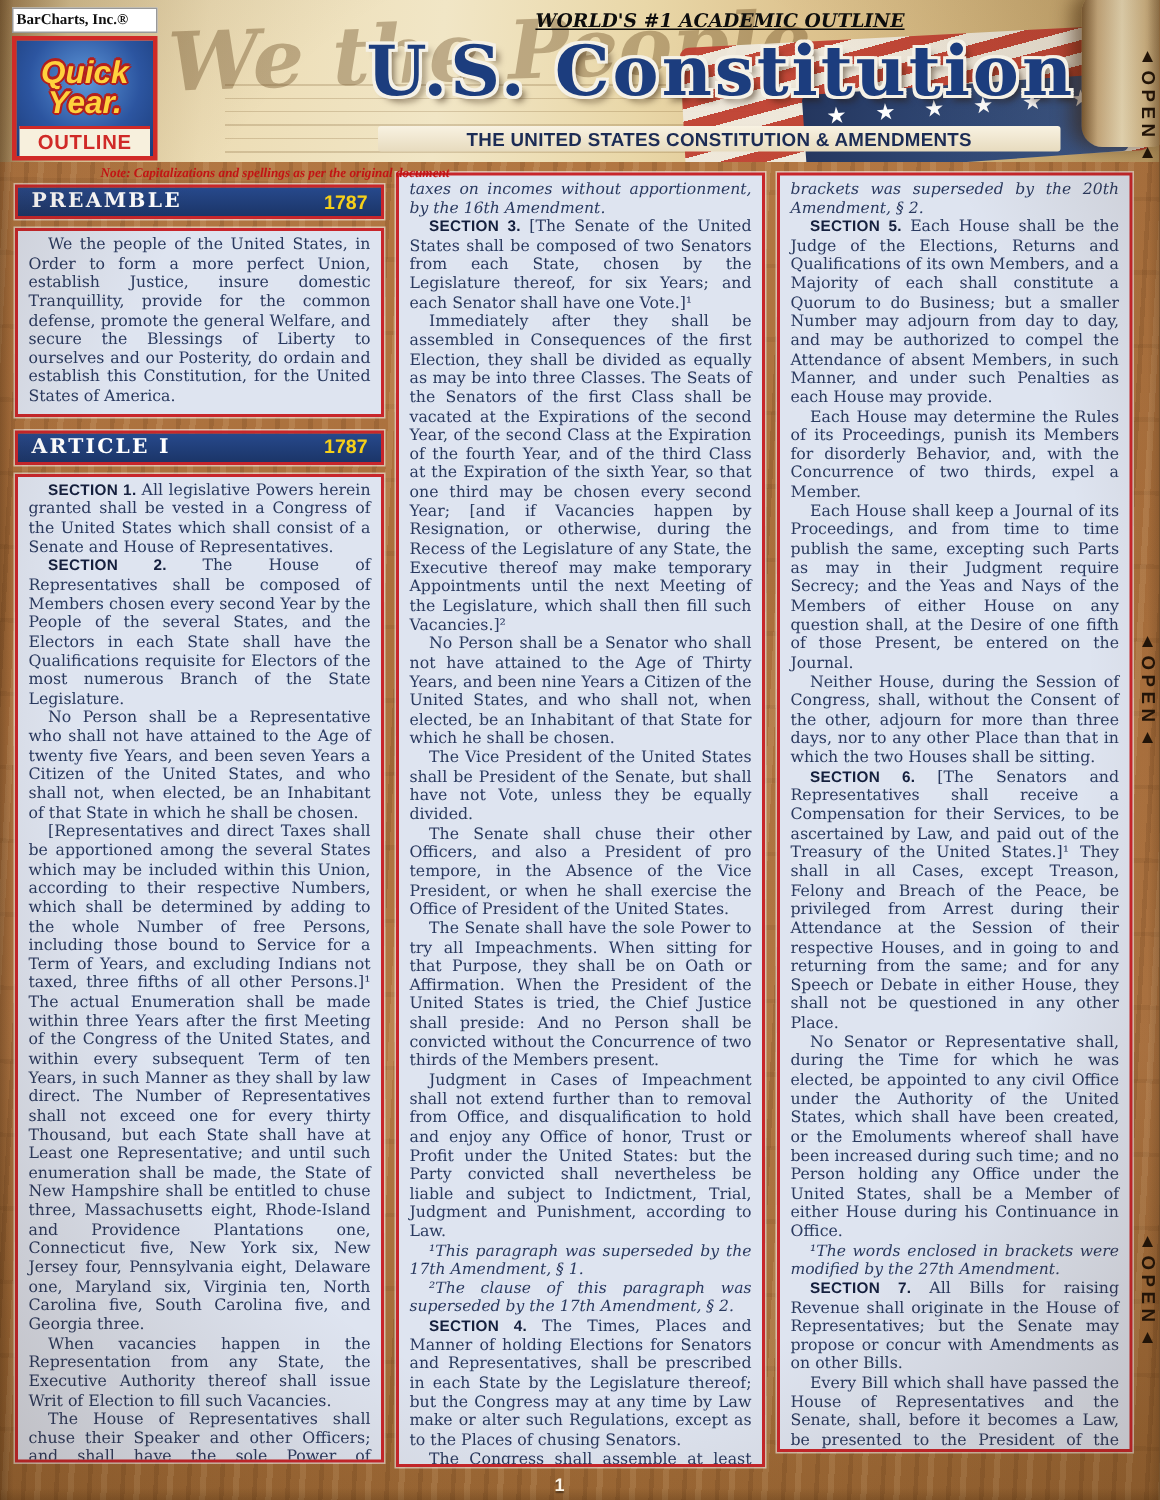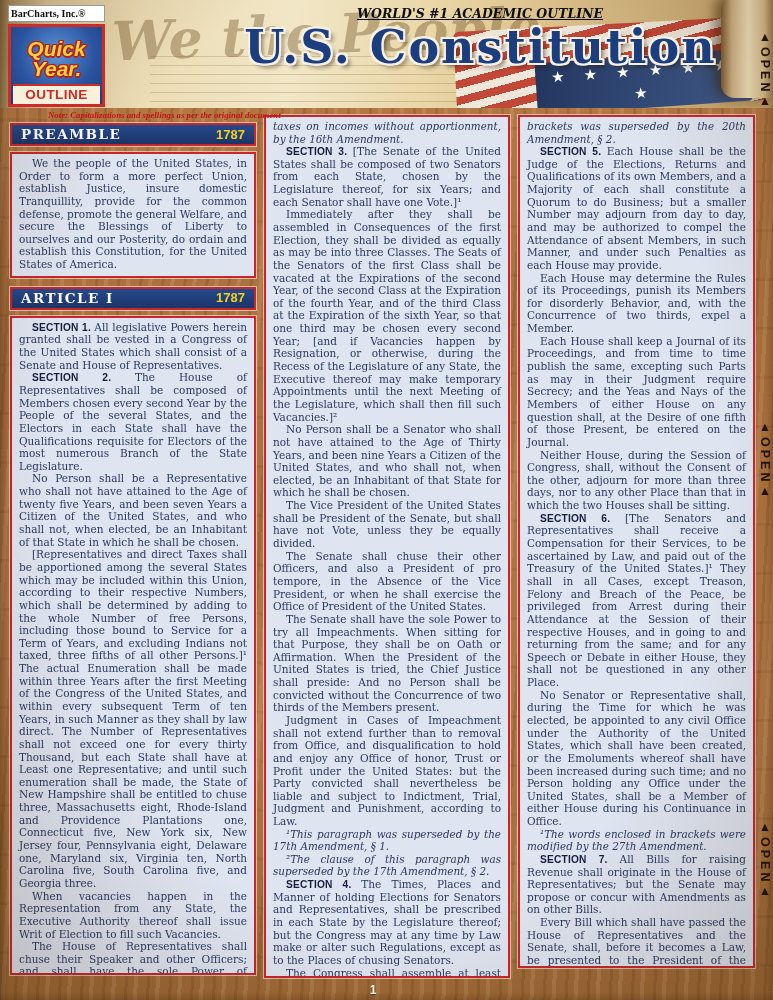--- a/index.html
+++ b/index.html
@@ -47,21 +47,21 @@
   .tagline{position:absolute;left:300px;top:6px;width:360px;text-align:center;z-index:5;
     font:italic 700 12.5px "DejaVu Serif",serif;color:#0d0d0d;text-decoration:underline;}
   .title{position:absolute;left:105px;top:20px;width:655px;text-align:center;z-index:5;
     font:800 46px "DejaVu Serif",serif;color:#1c3d7e;letter-spacing:2px;
     text-shadow:-2px -2px 0 #f5f1e6,2px -2px 0 #f5f1e6,-2px 2px 0 #f5f1e6,2px 2px 0 #f5f1e6,
       0 -2px 0 #f5f1e6,0 2px 0 #f5f1e6,-2px 0 0 #f5f1e6,2px 0 0 #f5f1e6,4px 4px 4px rgba(40,20,0,.5);margin-left:48px;}
   .subtitle{position:absolute;left:252px;top:84px;width:455px;height:17px;z-index:5;border-radius:2px;
     display:flex;align-items:center;justify-content:center;
     background:linear-gradient(180deg,#f8f2e2,#e7dbbe);
     font:700 12.5px "Liberation Sans",sans-serif;color:#1c2c55;letter-spacing:.2px;}
-  .note{position:absolute;left:48px;top:110px;z-index:5;
+  .note{position:absolute;left:67px;top:110px;z-index:5;
     font:italic 700 8.8px "Liberation Serif",serif;color:#c21414;}
   
   .col{position:absolute;display:flex;flex-direction:column;}
   #col0{left:10px;top:123px;width:246px;height:852px;}
   #col1{left:264px;top:115px;width:246px;height:863px;}
   #col2{left:518px;top:115px;width:237px;height:853px;}
   .bar{flex:0 0 auto;display:flex;justify-content:space-between;align-items:center;
     background:linear-gradient(180deg,#27498c,#1b3568);border:2px solid #c8262b;
     box-shadow:0 0 0 1px rgba(255,255,255,.55);padding:1px 9px 2px;margin-bottom:6px;}
   .panel-body + .bar{margin-top:9px;}
@@ -102,20 +102,21 @@
     <div class="publisher">BarCharts, Inc.®</div>
     <div class="logo-box">
       <div class="logo-line">Quick</div>
       <div class="logo-line">Year.</div>
       <div class="logo-academic">OUTLINE</div>
     </div>
   </div>
 
   <div class="tagline">WORLD'S #1 ACADEMIC OUTLINE</div>
   <div class="title">U.S. Constitution</div>
+  <div class="subtitle">THE UNITED STATES CONSTITUTION &amp; AMENDMENTS</div>
   <div class="note">Note: Capitalizations and spellings as per the original document</div>
 
   <div class="col" id="col0">
       <div class="bar">
         <span class="bar-label">PREAMBLE</span>
         <span class="bar-year">1787</span>
       </div>
       <div class="panel-body">
         <p class="para">We the people of the United States, in Order to form a more perfect Union, establish Justice, insure domestic Tranquillity, provide for the common defense, promote the general Welfare, and secure the Blessings of Liberty to ourselves and our Posterity, do ordain and establish this Constitution, for the United States of America.</p>
       </div>

